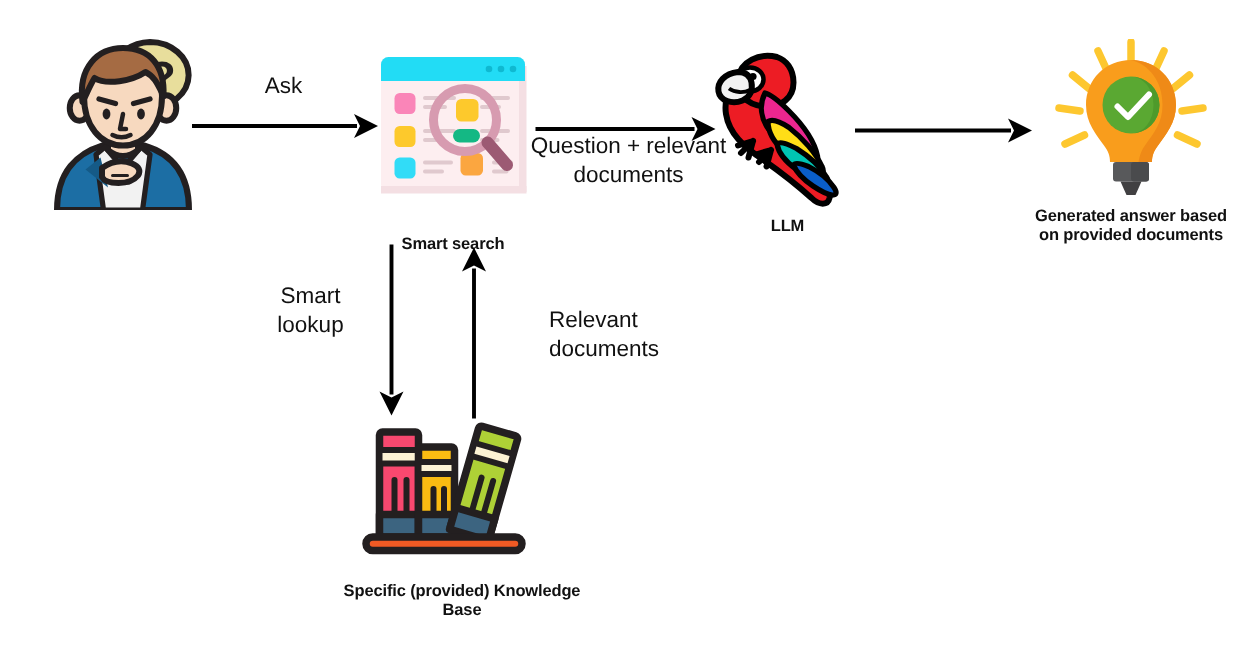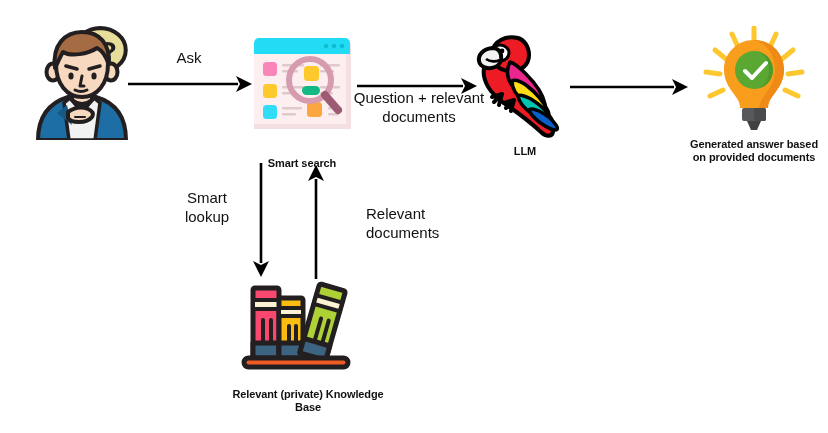--- a/index.html
+++ b/index.html
@@ -231,16 +231,16 @@
         <rect x="68" y="6" width="27" height="72" rx="2" fill="#aed136" stroke="#231f20" stroke-width="5" stroke-linejoin="round"></rect>
         <rect x="68" y="18" width="27" height="9" fill="#fdf3d4" stroke="#231f20" stroke-width="4"></rect>
         <rect x="77" y="37" width="4" height="26" rx="2" fill="#231f20"></rect>
         <rect x="85" y="37" width="4" height="26" rx="2" fill="#231f20"></rect>
         <rect x="68" y="63" width="27" height="15" fill="#3c6480" stroke="#231f20" stroke-width="5" stroke-linejoin="round"></rect>
       </g>
 
       <rect x="4" y="78" width="104" height="9" rx="4.5" fill="#f05a24" stroke="#231f20" stroke-width="5" stroke-linejoin="round"></rect>
     </svg>
   </div>
-  <div class="caption" style="left: 208px; top: 388px; width: 200px; white-space: pre-line;">Relevant (private) Knowledge
+  <div class="caption" style="left: 208px; top: 388px; width: 200px; white-space: pre-line;">Specific (provided) Knowledge
 Base</div>
 
 </div>
 
 </body></html>

